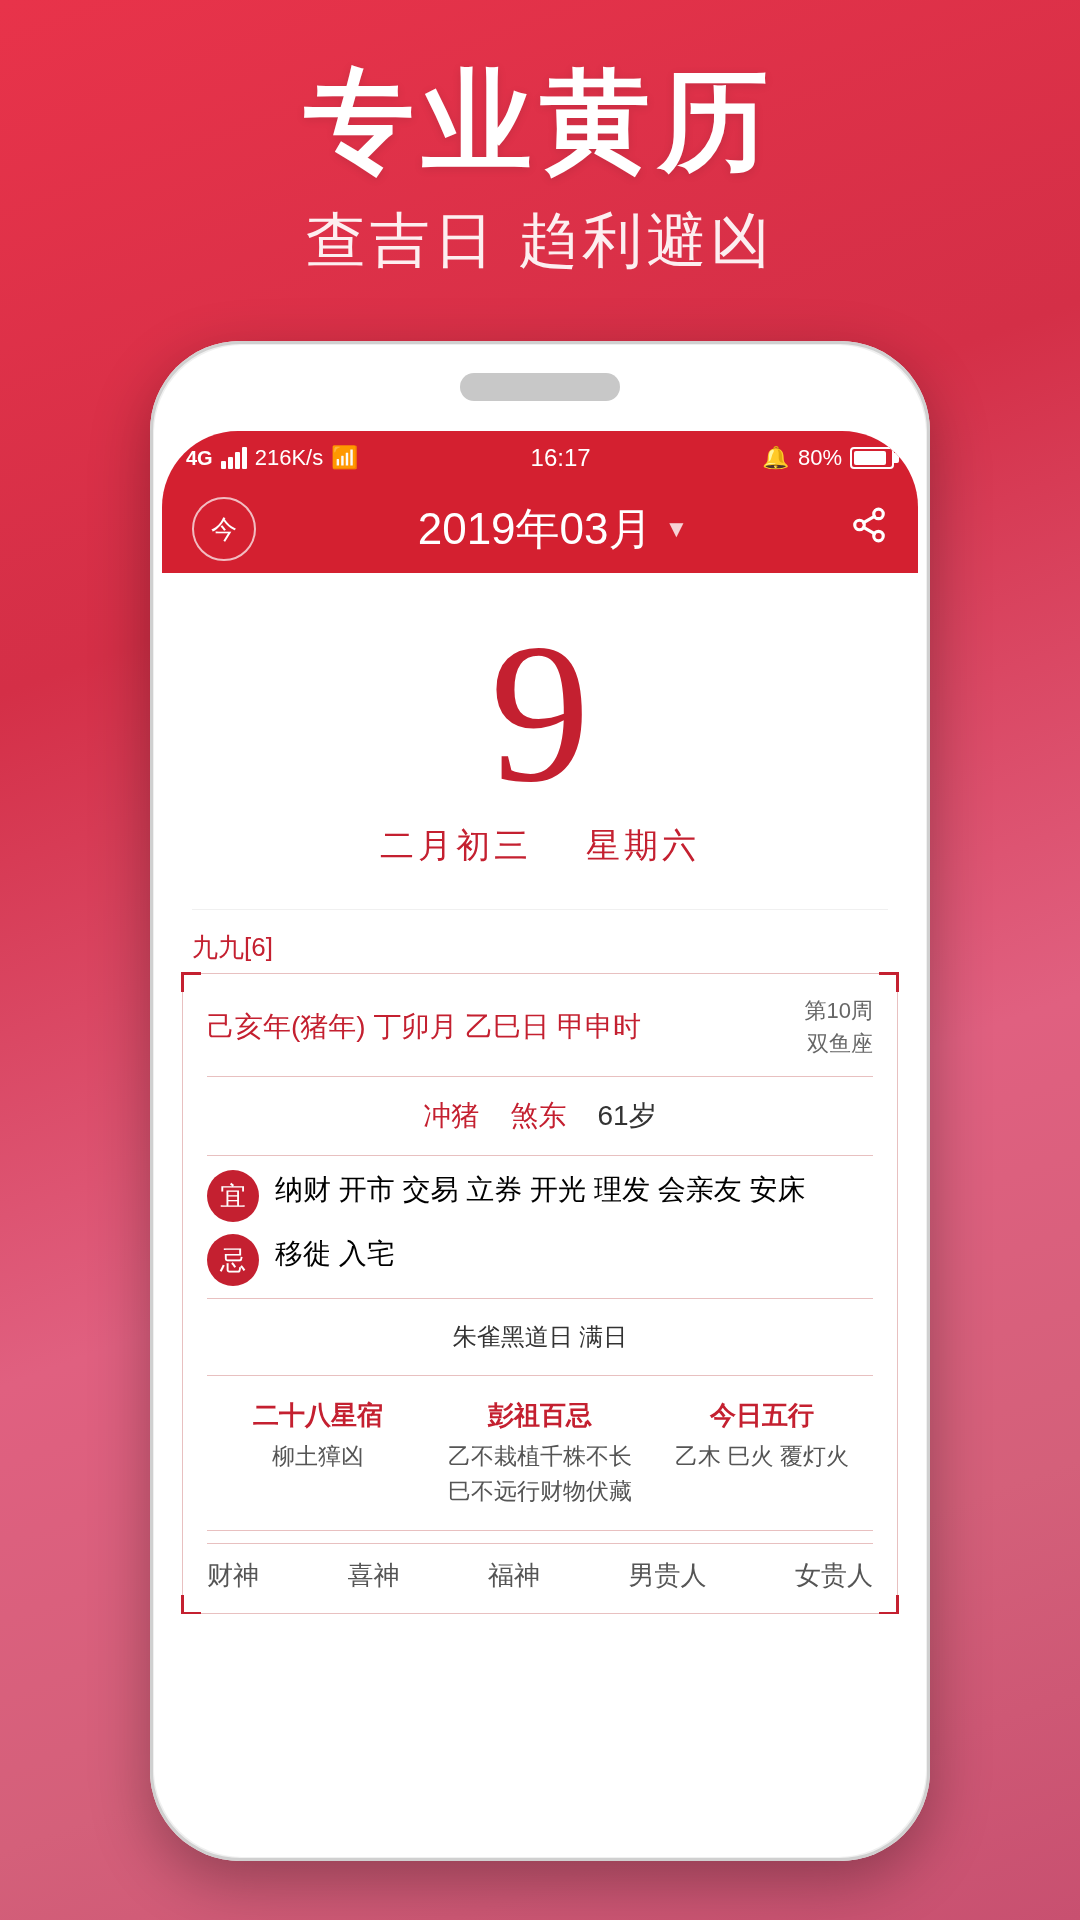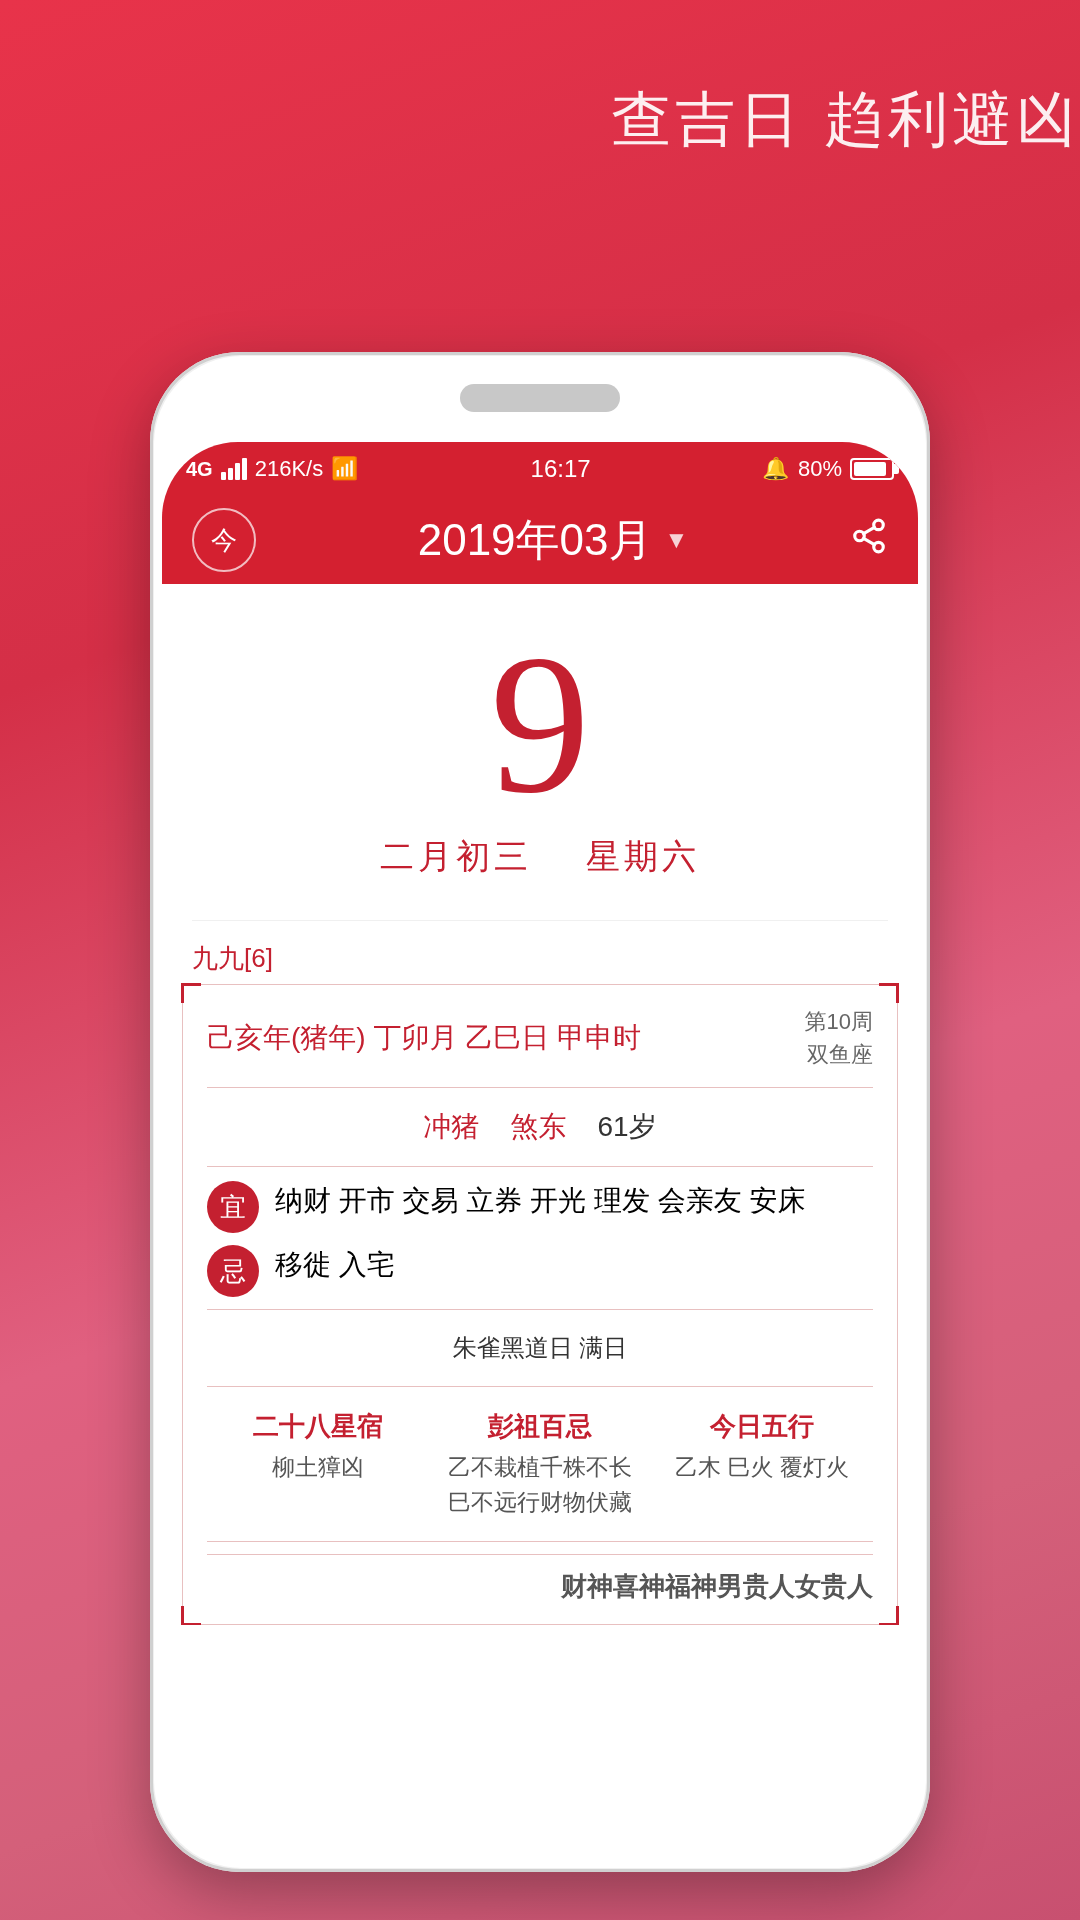--- a/index.html
+++ b/index.html
@@ -27,26 +27,25 @@
       text-shadow: 0 2px 10px rgba(0,0,0,0.1);
       line-height: 1.1;
     }
 
     .sub-title {
       font-size: 60px;
       font-weight: 400;
       color: rgba(255,255,255,0.92);
       margin-top: 20px;
       letter-spacing: 4px;
-      text-align: right;
     }
 
     .phone-wrapper {
       position: absolute;
-      top: 352px;
+      top: 341px;
       left: 50%;
       transform: translateX(-50%);
       width: 780px;
       height: 1116px;
     }
 
     
     .phone-shell {
       width: 780px;
       height: 1520px;
@@ -397,25 +396,24 @@
     }
 
     .info-grid-content {
       font-size: 23px;
       color: #555;
       line-height: 1.5;
     }
 
     .bottom-row {
       display: flex;
-      justify-content: flex-end;
+      justify-content: space-between;
       border-top: 1px solid #e8c0c0;
       padding-top: 14px;
       margin-top: 8px;
-      font-weight: bold;
     }
 
     .bottom-item {
       text-align: center;
       font-size: 26px;
       color: #555;
     }
 
     
     .signal-bars {
@@ -429,20 +427,21 @@
       width: 5px;
       border-radius: 1px;
     }
   </style>
 </head>
 <body>
 
 <div>
 
   <div class="top-text-section">
+    <div class="main-title">专业黄历</div>
     <div class="sub-title">查吉日 趋利避凶</div>
   </div>
 
   <div class="phone-wrapper">
     <div class="phone-shell">
       <div class="speaker"></div>
       <div class="phone-screen">
 
         <div class="status-bar">
           <div class="status-left">

